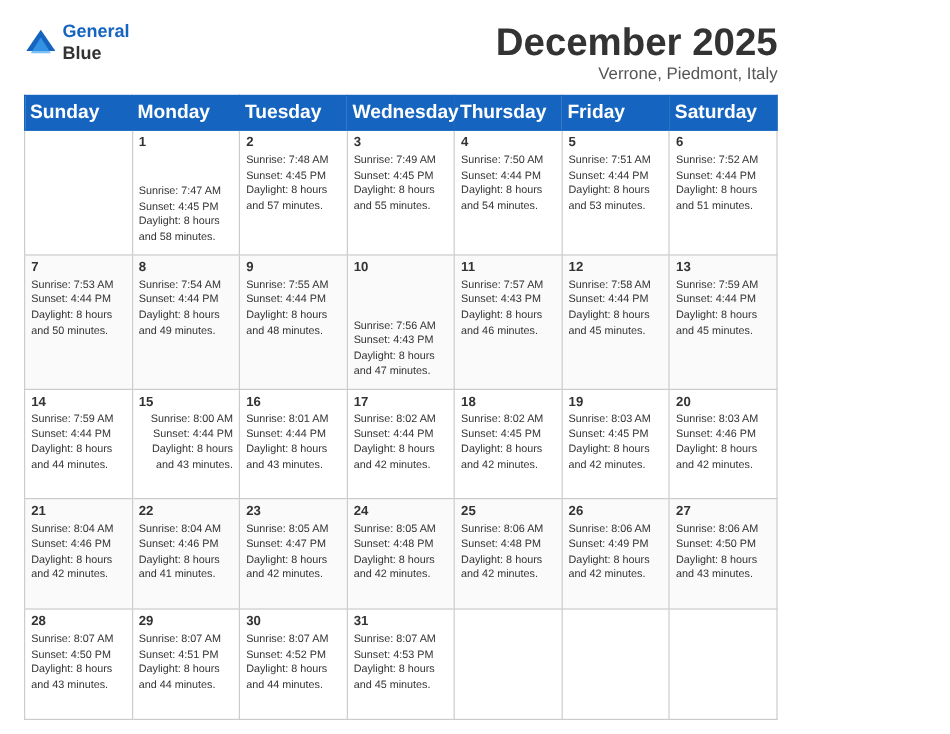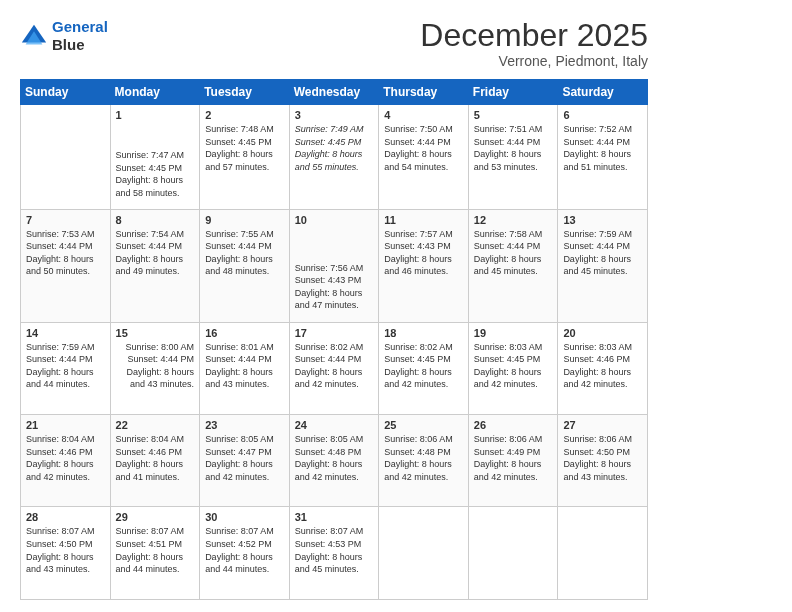--- a/index.html
+++ b/index.html
@@ -39,40 +39,40 @@
     }
     .logo-icon {
       width: 28px;
       height: 28px;
     }
     .title-block {
       text-align: right;
     }
     .month-title {
       font-size: 32px;
-      font-weight: normal;
+      font-weight: bold;
       color: #333;
       line-height: 1.1;
     }
     .subtitle {
       font-size: 14px;
       color: #555;
       text-align: right;
     }
     .calendar {
       flex: 1;
       border: 1px solid #ccc;
       border-collapse: collapse;
       width: 100%;
       table-layout: fixed;
     }
     .calendar th {
       background-color: #1565c0;
       color: #fff;
-      font-size: 12px;
+      font-size: 16px;
       font-weight: bold;
       padding: 5px 4px;
       text-align: left;
       border: 1px solid #1565c0;
     }
     .calendar td {
       border: 1px solid #ccc;
       vertical-align: top;
       padding: 4px 5px;
       font-size: 9.5px;
@@ -147,21 +147,21 @@
           </td>
           <td>
             <div class="day-num">2</div>
             <div class="day-info" style="white-space: pre-line;">Sunrise: 7:48 AM
 Sunset: 4:45 PM
 Daylight: 8 hours
 and 57 minutes.</div>
           </td>
           <td>
             <div class="day-num">3</div>
-            <div class="day-info" style="white-space: pre-line; font-style: italic;">Sunrise: 7:49 AM
+            <div class="day-info" style="white-space: pre-line;">Sunrise: 7:49 AM
 Sunset: 4:45 PM
 Daylight: 8 hours
 and 55 minutes.</div>
           </td>
           <td>
             <div class="day-num">4</div>
             <div class="day-info" style="white-space: pre-line;">Sunrise: 7:50 AM
 Sunset: 4:44 PM
 Daylight: 8 hours
 and 54 minutes.</div>

